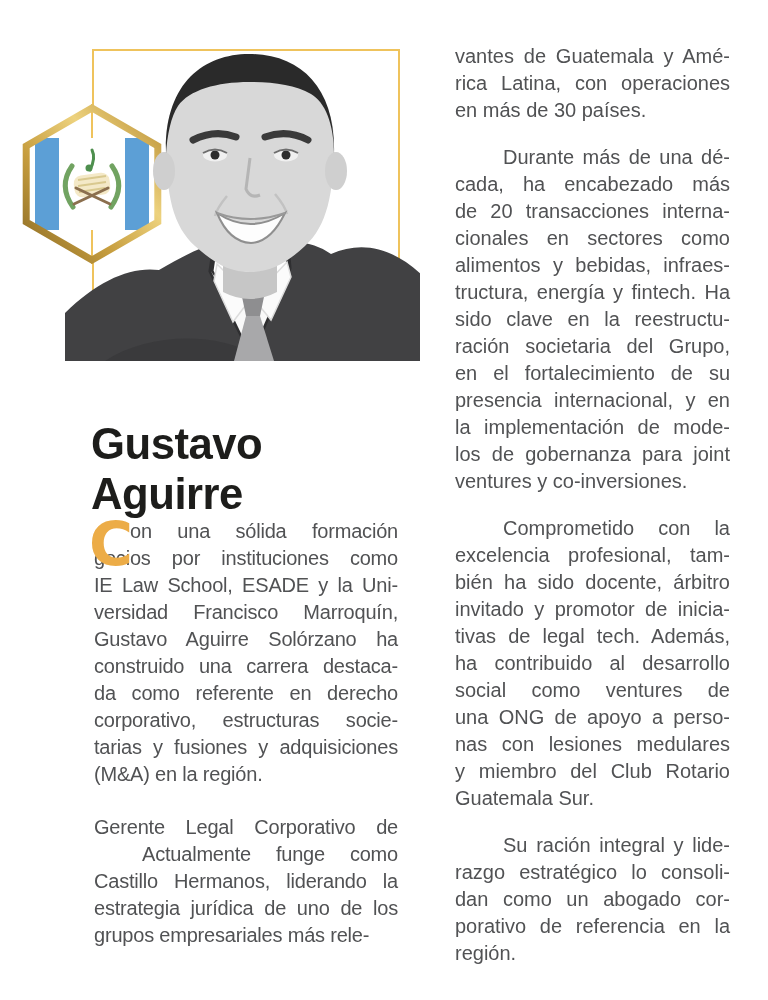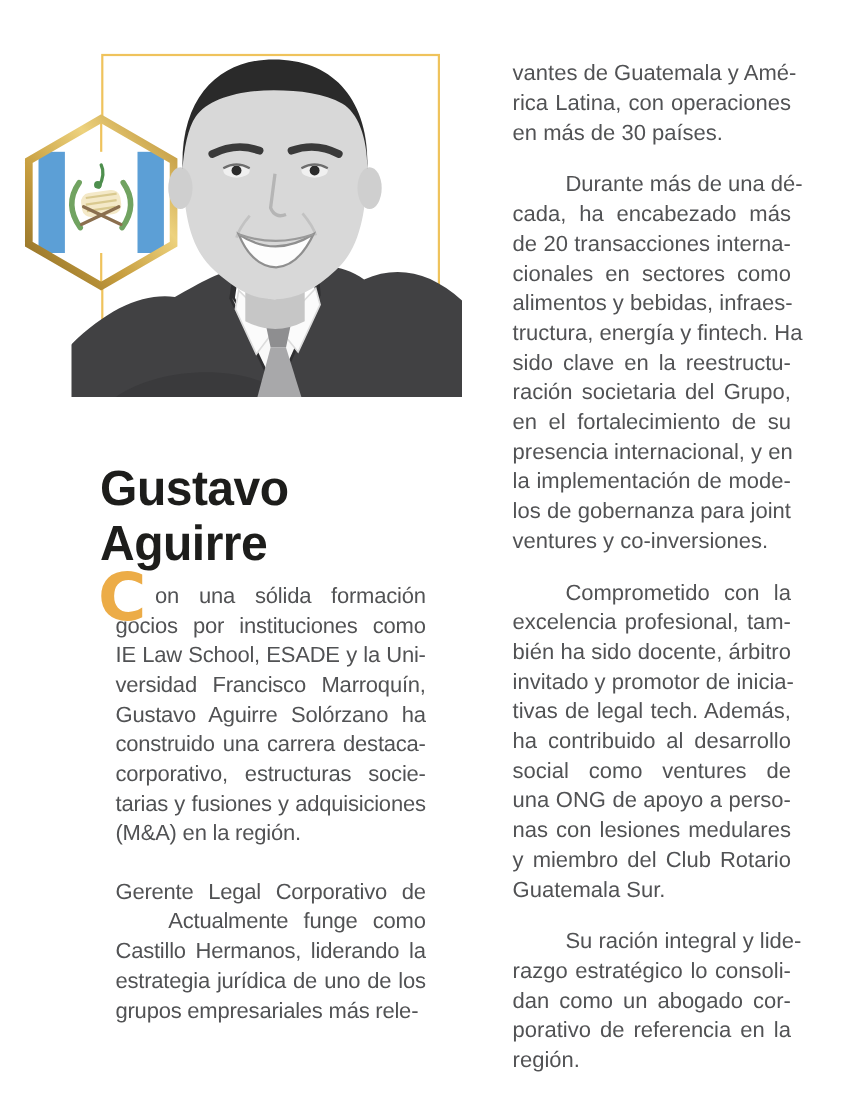--- a/index.html
+++ b/index.html
@@ -17,21 +17,21 @@
   
   .title{
     position:absolute;left:91px;top:389px;width:320px;
     font-size:45px;line-height:50px;font-weight:bold;color:#1d1d1b;
     letter-spacing:-0.5px;transform:scaleX(0.97);transform-origin:left top;
   }
   
   .col{position:absolute;color:#515254;font-size:20px;line-height:27px;}
   .col-left{left:89px;top:513px;width:314px;letter-spacing:-0.2px;}
   .col-right{left:450px;top:38px;width:285px;}
-  .para{margin:16px;}
+  .para{margin:5px;}
   .col-left .para + .para{margin-top:26px;}
   .col-right .para + .para{margin-top:20px;}
   .line{
     text-align:justify;text-align-last:justify;white-space:nowrap;overflow:visible;
   }
   .line.last{text-align-last:left;}
   .line.indent{padding-left:48px;}
   .line.dc{padding-left:36px;}
   .dropcap{
     position:absolute;left:0;top:5px;
@@ -134,20 +134,21 @@
 
   <div class="col col-left">
     <span class="dropcap">C</span>
   <div class="para">
         <div class="line dc">on una sólida formación</div>
         <div class="line">gocios por instituciones como</div>
         <div class="line">IE Law School, ESADE y la Uni-</div>
         <div class="line">versidad Francisco Marroquín,</div>
         <div class="line">Gustavo Aguirre Solórzano ha</div>
         <div class="line">construido una carrera destaca-</div>
+        <div class="line">da como referente en derecho</div>
         <div class="line">corporativo, estructuras socie-</div>
         <div class="line">tarias y fusiones y adquisiciones</div>
         <div class="line last">(M&amp;A) en la región.</div>
       </div>
       <div class="para">
         <div class="line">Gerente Legal Corporativo de</div>
         <div class="line indent">Actualmente funge como</div>
         <div class="line">Castillo Hermanos, liderando la</div>
         <div class="line">estrategia jurídica de uno de los</div>
         <div class="line last">grupos empresariales más rele-</div>

